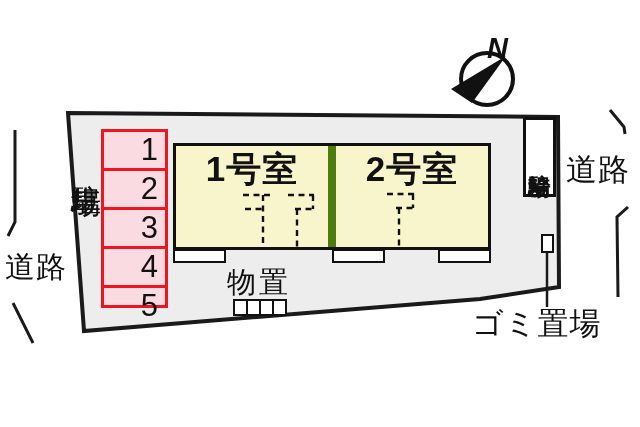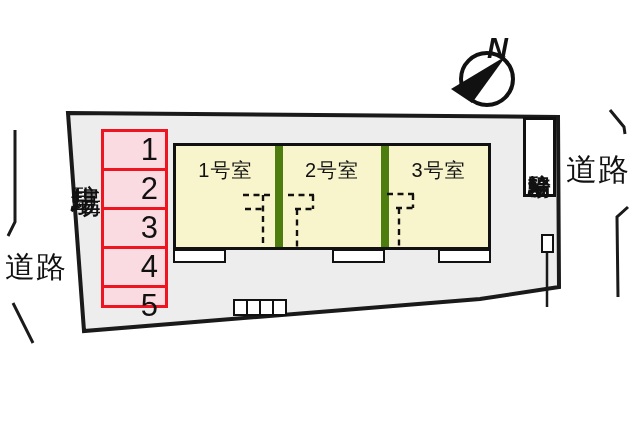--- a/index.html
+++ b/index.html
@@ -20,21 +20,21 @@
     padding-right:7px;border-bottom:3px solid #ee1420;box-sizing:border-box;
     font-size:31px;}
   .pspace:last-child{border-bottom:none;}
   
   #building{
     left:173px;top:143px;width:318px;height:107px;background:#f8f5cd;
     border:3px solid #111;box-sizing:border-box;display:flex;
   }
   .room{flex:1;text-align:center;box-sizing:border-box;}
   .room + .room{border-left:8px solid #4d7c0f;}
-  .room-label{margin-top:11px;font-size:20px;letter-spacing:1px;}
+  .room-label{font-size:35px;letter-spacing:1px;font-weight:bold;}
   .step{top:249px;height:14px;width:53px;background:#fff;border:2.5px solid #111;box-sizing:border-box;}
   
   #storage-lockers{left:233px;top:299px;display:flex;}
   .locker{width:15px;height:17px;background:#fff;border:2px solid #111;box-sizing:border-box;margin-left:-2px;}
   .locker:first-child{margin-left:0;}
   
   #bicycle-box{
     left:523px;top:117px;width:33px;height:80px;background:#fff;border:3px solid #111;
     box-sizing:border-box;display:flex;align-items:center;justify-content:center;
   }
@@ -82,46 +82,45 @@
       </div>
   </div>
 
   <div class="abs" id="building">
     <div class="room">
       <div class="room-label">1号室</div>
     </div>
     <div class="room">
       <div class="room-label">2号室</div>
     </div>
-    <div class="room">
-      <div class="room-label">3号室</div>
-    </div>
   </div>
 
   <svg class="abs" style="left:0;top:0;pointer-events:none" width="640" height="427" viewBox="0 0 640 427">
     <path d="M243 195 H271 M263 195 V248 M245 209 H263" fill="none" stroke="#111" stroke-width="2.4" stroke-dasharray="6 4.5"></path>
     <path d="M288 195 H314 M313 195 V209 M295 209 H313 M297 209 V248" fill="none" stroke="#111" stroke-width="2.4" stroke-dasharray="6 4.5"></path>
     <path d="M387 194 H414 M413 194 V208 M396 208 H413 M399 208 V248" fill="none" stroke="#111" stroke-width="2.4" stroke-dasharray="6 4.5"></path>
   </svg>
 
   <div class="abs step" style="left:173px;"></div>
   <div class="abs step" style="left:332px;"></div>
   <div class="abs step" style="left:438px;"></div>
 
+  <div class="abs lbl" style="left:227px;top:268px;font-size:29px;letter-spacing:3px;">物置</div>
   <div class="abs" id="storage-lockers">
     <div class="locker"></div>
     <div class="locker"></div>
     <div class="locker"></div>
     <div class="locker"></div>
   </div>
 
   <div class="abs" id="bicycle-box">
     <div class="vtext lbl">駐輪場</div>
   </div>
 
   <div class="abs" id="garbage-box"></div>
+  <div class="abs lbl" style="left:472px;top:308px;font-size:31px;letter-spacing:1px;">ゴミ置場</div>
 
   <div class="abs lbl" style="left:487px;top:34px;font-size:29px;font-weight:bold;font-style:italic;">N</div>
 
   <div class="abs lbl" style="left:5px;top:252px;font-size:30px;letter-spacing:1px;">道路</div>
   <div class="abs lbl" style="left:566px;top:154px;font-size:31px;letter-spacing:1px;">道路</div>
 
 </div>
 
 </body></html>

